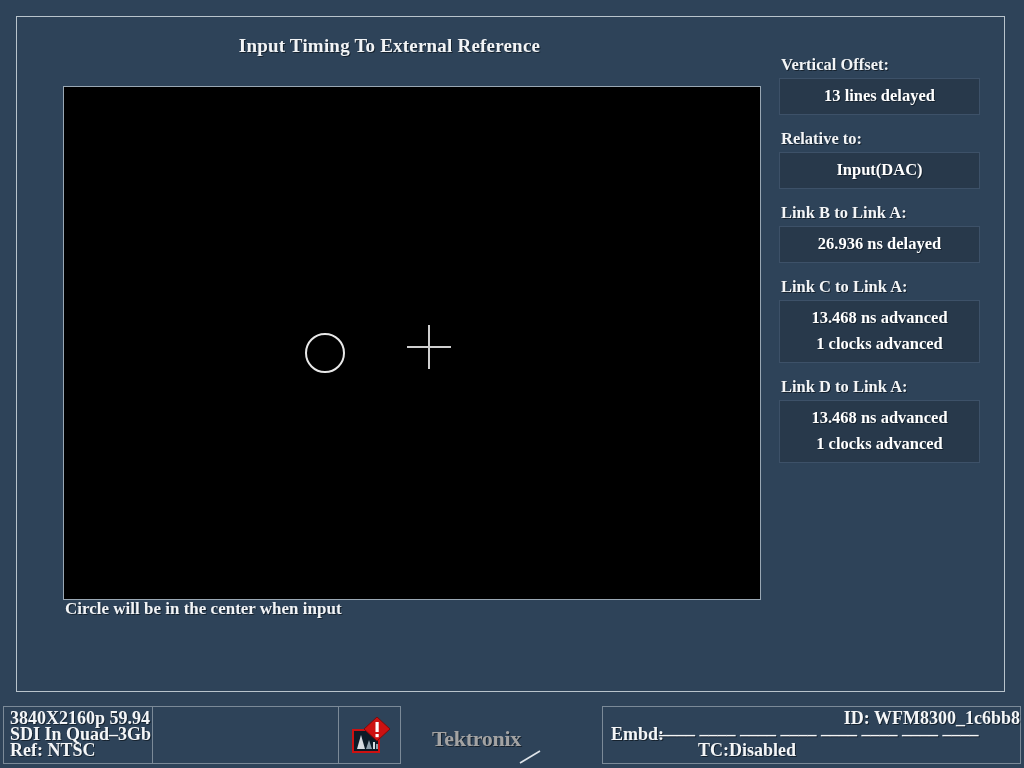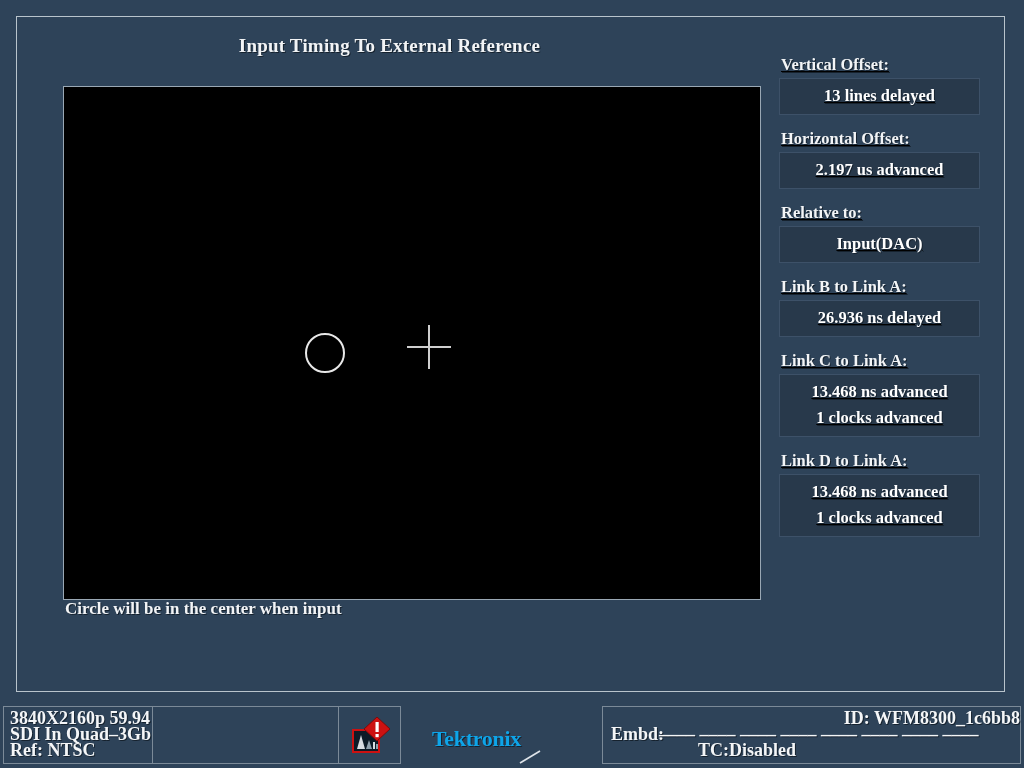--- a/index.html
+++ b/index.html
@@ -67,21 +67,20 @@
     font-size:17px;
     font-weight:bold;
     line-height:24px;
     text-shadow:1px 1px 0 #16222e;
   }
   
   #readout-column{
     position:absolute;
     left:745px;top:38px;
     width:230px;
-    text-decoration:underline;
   }
   .readout-group{margin-bottom:14px;}
   .readout-label{
     color:#f3f5f7;
     font-size:16.5px;
     font-weight:bold;
     padding-left:19px;
     margin-bottom:3px;
     text-shadow:1px 1px 0 #16222e;
     white-space:nowrap;
@@ -135,21 +134,21 @@
   .tc-label{width:118px;}
   
   #alarm-icon{position:absolute;left:12px;top:10px;width:40px;height:38px;}
   
   #tek-logo{
     position:absolute;
     left:432px;top:726px;
     width:160px;
   }
   #tek-wordmark{
-    color:#0ea5e9;
+    color:#a3a3a3;
     font-size:22px;
     font-weight:bold;
     letter-spacing:-.3px;
     text-shadow:1px 1px 0 #16222e;
   }
   #tek-slash{
     position:absolute;
     left:86px;top:24px;
     width:24px;height:14px;
   }
@@ -175,26 +174,20 @@
 
   <div id="readout-column">
 
     <div class="readout-group">
       <div class="readout-label">Vertical Offset:</div>
       <div class="readout-box">
         <div class="readout-value">13 lines delayed</div>
       </div>
     </div>
 
-    <div class="readout-group">
-      <div class="readout-label">Horizontal Offset:</div>
-      <div class="readout-box">
-        <div class="readout-value">2.197 us advanced</div>
-      </div>
-    </div>
 
     <div class="readout-group">
       <div class="readout-label">Relative to:</div>
       <div class="readout-box">
         <div class="readout-value">Input(DAC)</div>
       </div>
     </div>
 
     <div class="readout-group">
       <div class="readout-label">Link B to Link A:</div>

